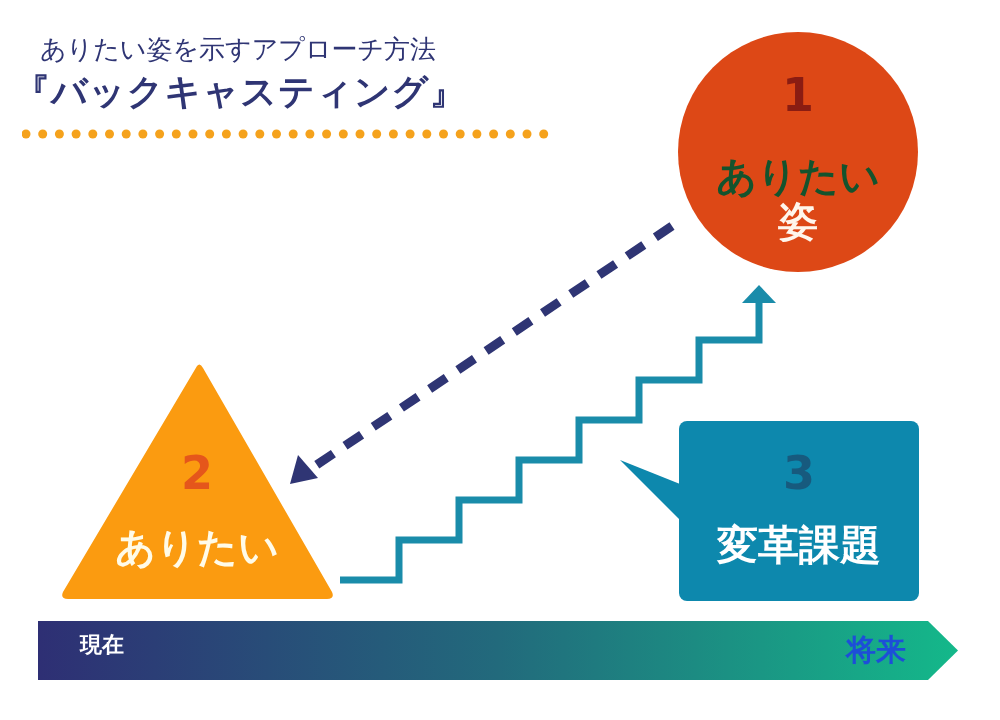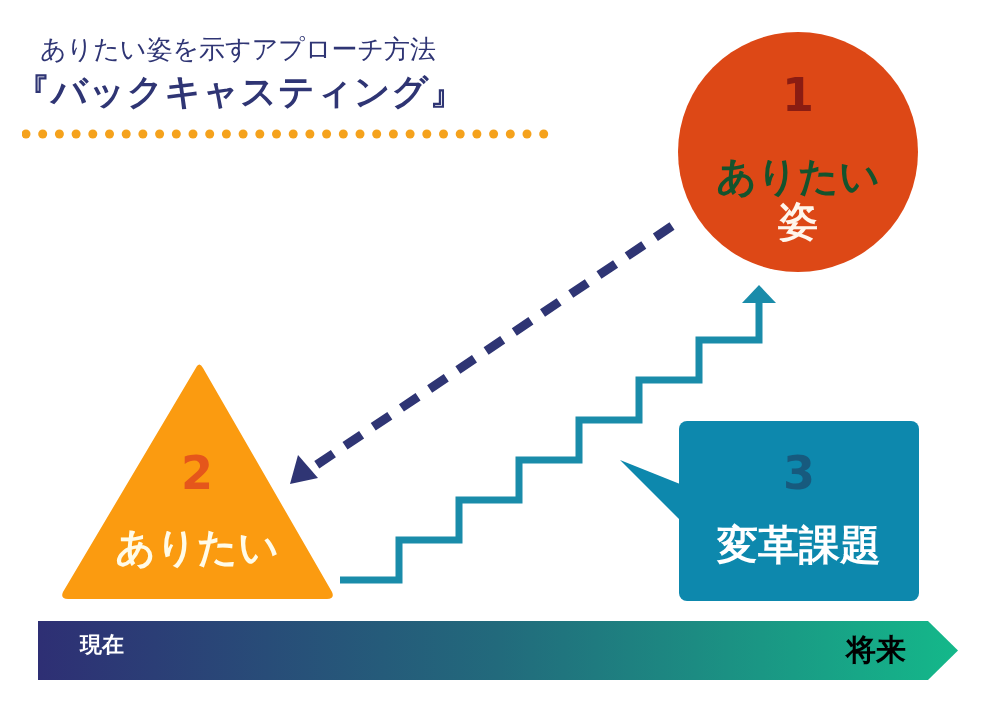--- a/index.html
+++ b/index.html
@@ -37,21 +37,21 @@
       white-space: nowrap;
     }
     #circle-num { left: 748px; top: 68px; width: 100px; font-size: 46px; color: #8a1c12; }
     #circle-label1 { left: 700px; top: 140px; width: 196px; font-size: 40px; color: #14532d; margin-top: 9px; }
     #circle-label2 { left: 700px; top: 194px; width: 196px; font-size: 40px; color: #fff6ec; }
     #tri-num { left: 147px; top: 446px; width: 100px; font-size: 46px; color: #e5561b; }
     #tri-label { left: 97px; top: 520px; width: 200px; font-size: 40px; color: #fffbe8; }
     #box-num { left: 749px; top: 446px; width: 100px; font-size: 46px; color: #175a7e; }
     #box-label { left: 699px; top: 518px; width: 200px; font-size: 41px; color: #ffffff; }
     #timeline-now { left: 80px; top: 630px; font-size: 22px; font-weight: bold; color: #ffffff; }
-    #timeline-future { left: 846px; top: 630px; font-size: 30px; font-weight: bold; color: #000000; }
+    #timeline-future { left: 846px; top: 630px; font-size: 30px; font-weight: bold; color: #1d4ed8; }
   </style>
 </head>
 <body>
 
 <div id="subtitle" class="abs">ありたい姿を示すアプローチ方法</div>
 <div id="main-title" class="abs">『バックキャスティング』</div>
 <svg id="dot-line" class="abs" viewBox="0 0 530 12">
   <g fill="#f5a21c">
     <circle cx="4" cy="6" r="4.5"></circle>
       <circle cx="20.7" cy="6" r="4.5"></circle>

